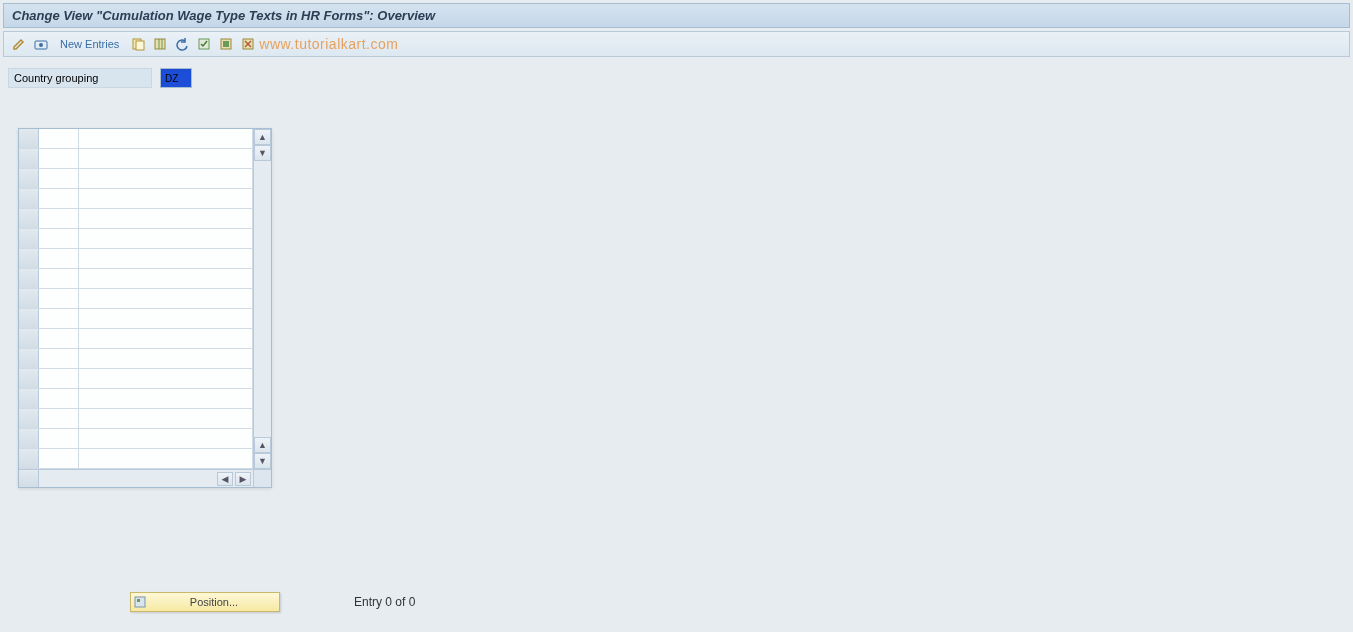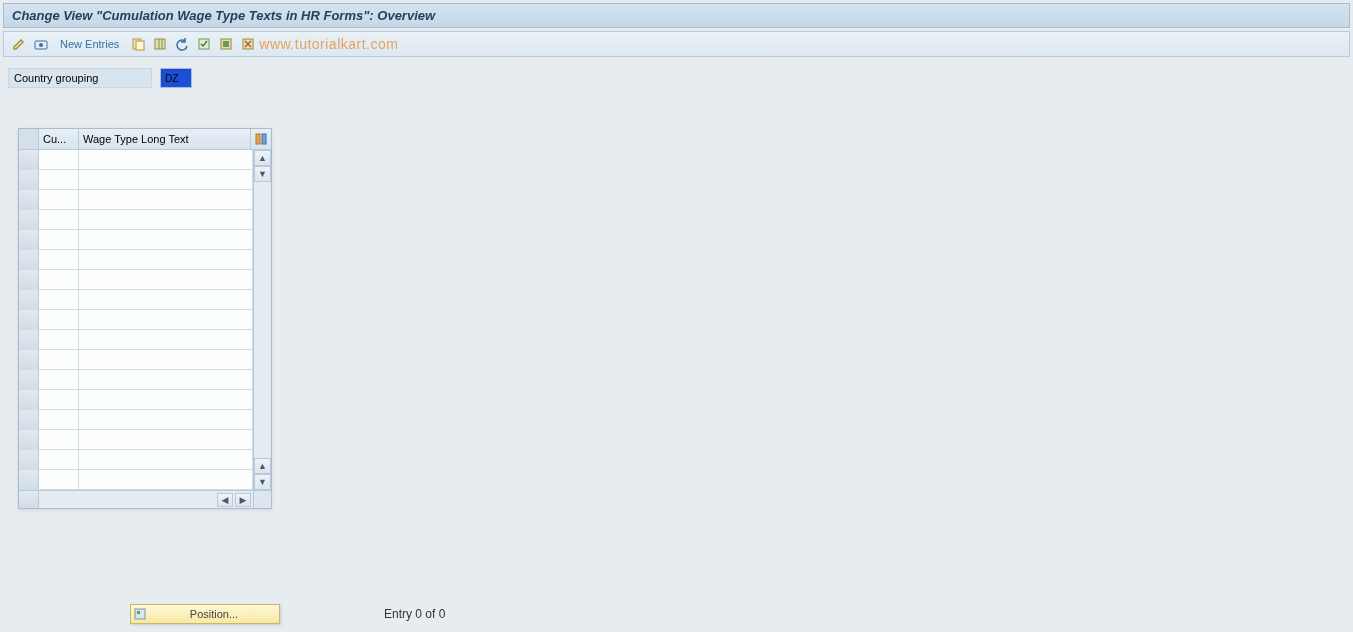--- a/index.html
+++ b/index.html
@@ -190,25 +190,25 @@
       cursor: pointer;
     }
     .hscroll-corner {
       width: 18px;
       border-left: 1px solid #b8c9d9;
       background: #dde6ee;
     }
     
     .footer {
       position: absolute;
-      bottom: 8px;
+      bottom: 20px;
       left: 0;
       display: flex;
       align-items: center;
-      gap: 104px;
+      gap: 74px;
     }
     .position-btn {
       margin-left: 130px;
       width: 150px;
       height: 20px;
       background: linear-gradient(#fff8d6, #f6e9a3);
       border: 1px solid #c9b86b;
       display: flex;
       align-items: center;
       font-size: 11px;
@@ -295,31 +295,20 @@
 </div>
 
 <div class="form-area">
   <div class="form-row">
     <div class="form-label">Country grouping</div>
     <input class="form-input" readonly="" value="DZ" style="">
   </div>
 </div>
 
 <div class="table-container">
-  <div class="table-header-row">
-    <div class="table-header-cell sel-col"></div>
-    <div class="table-header-cell cu-col">Cu...</div>
-    <div class="table-header-cell wage-col">Wage Type Long Text</div>
-    <div class="table-header-cell config-col">
-      <svg width="12" height="12">
-          <rect x="1" y="1" width="4" height="10" fill="#e8a15c" stroke="#b3741e"></rect>
-          <rect x="7" y="1" width="4" height="10" fill="#7aa3d4" stroke="#3a6ea5"></rect>
-        </svg>
-    </div>
-  </div>
   <div class="table-body">
     <div class="table-rows" id="table-rows">
         <div class="table-row">
           <div class="table-cell row-selector"></div>
           <div class="table-cell cell-cu"></div>
           <div class="table-cell cell-wage"></div>
         </div>
         <div class="table-row">
           <div class="table-cell row-selector"></div>
           <div class="table-cell cell-cu"></div>

